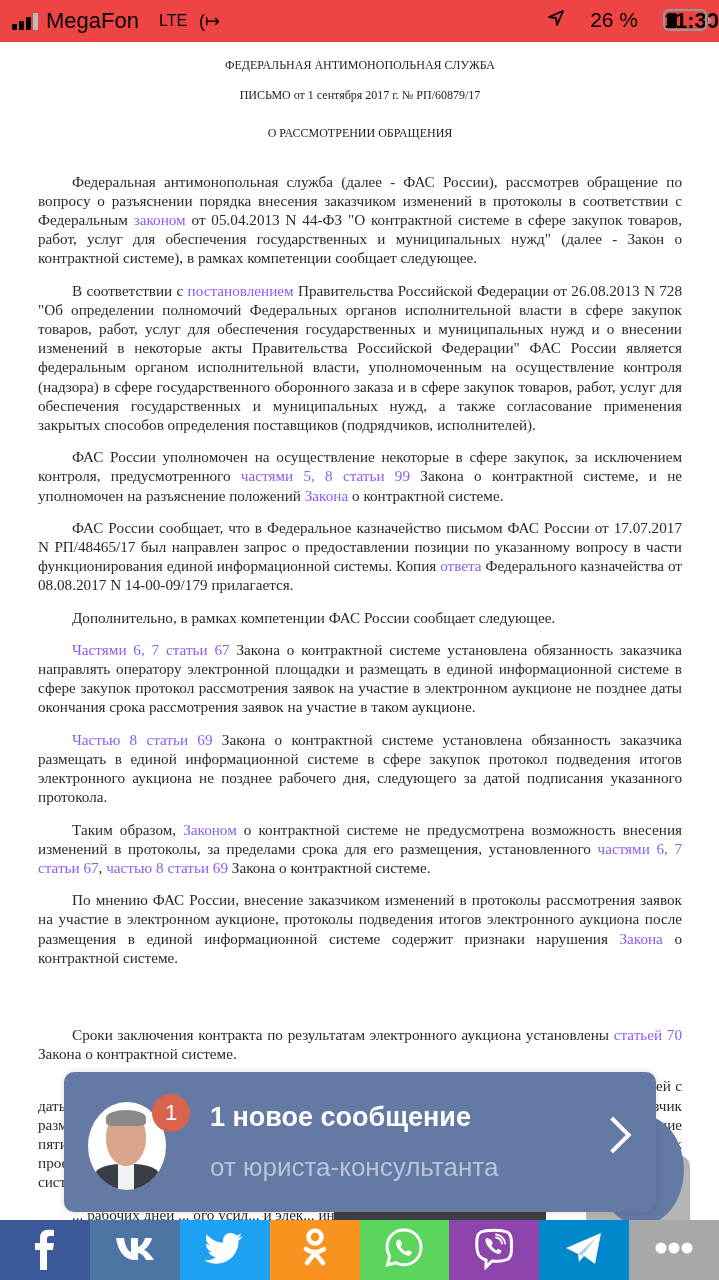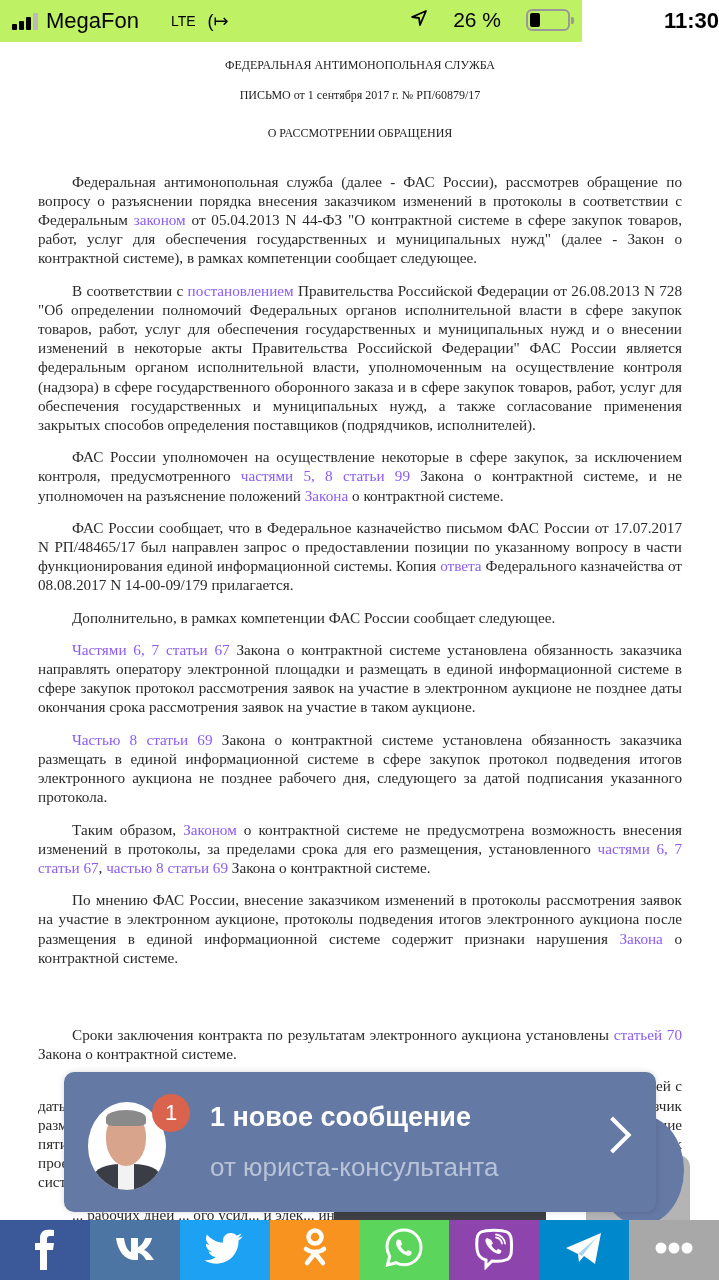--- a/index.html
+++ b/index.html
@@ -1,28 +1,28 @@
 <!DOCTYPE html>
 <html><head>
 <meta charset="utf-8">
 <style>
   * { box-sizing: border-box; margin: 0; padding: 0; }
   html, body { width: 719px; height: 1280px; overflow: hidden; background: #ffffff; }
   body { position: relative; font-family: "Liberation Serif", serif; color: #222; }
 
   
-  .statusbar { position: absolute; top: 0; left: 0; width: 582px; height: 42px; background: #bef264;
+  .statusbar { position: absolute; top: 0; left: 0; width: 719px; height: 42px; background: #ef4444;
     font-family: "Liberation Sans", sans-serif; font-size: 21px; color: #000; }
   .sb-left { position: absolute; left: 12px; top: 8px; display: flex; align-items: center; gap: 8px; }
   .signal { display: flex; align-items: flex-end; gap: 2px; height: 18px; }
   .signal i { display: block; width: 5px; background: #000; border-radius: 1px; }
   .signal i:nth-child(1){height:6px} .signal i:nth-child(2){height:9px} .signal i:nth-child(3){height:13px}
   .signal i:nth-child(4){height:17px; background:#bbb}
   .sb-carrier { font-size: 22px; }
-  .sb-net { margin-left: 24px; font-size: 14px; }
+  .sb-net { margin-left: 12px; font-size: 16px; }
   .sb-call { font-size: 18px; margin-left: 4px; }
   .sb-time { position: absolute; left: 0; width: 719px; top: 8px; text-align: right; font-size: 22px; font-weight: bold; }
   .sb-right { position: absolute; right: 12px; top: 8px; display: flex; align-items: center; gap: 25px; }
   .battery { width: 44px; height: 22px; border: 2px solid #999; border-radius: 6px; position: relative; }
   .battery::after { content:""; position:absolute; right:-6px; top:6px; width:3px; height:7px; background:#999; border-radius:0 2px 2px 0; }
   .battery .lvl { position:absolute; left:2px; top:2px; bottom:2px; width:10px; background:#000; border-radius:2px; }
 
   
   .doc { position: absolute; top: 52px; left: 38px; width: 644px; font-size: 15.2px; line-height: 19.2px; color: #2a2a2a; }
   .doc .hdr { text-align: center; font-size: 12px; color: #222; }

